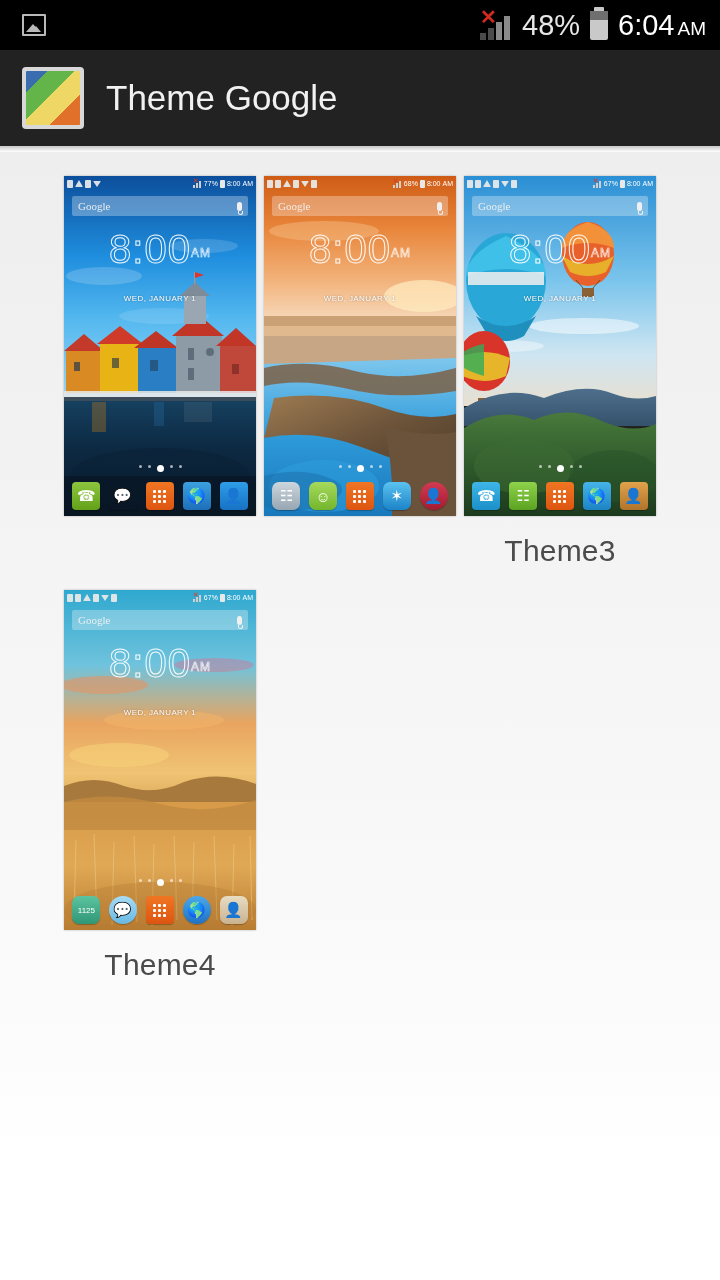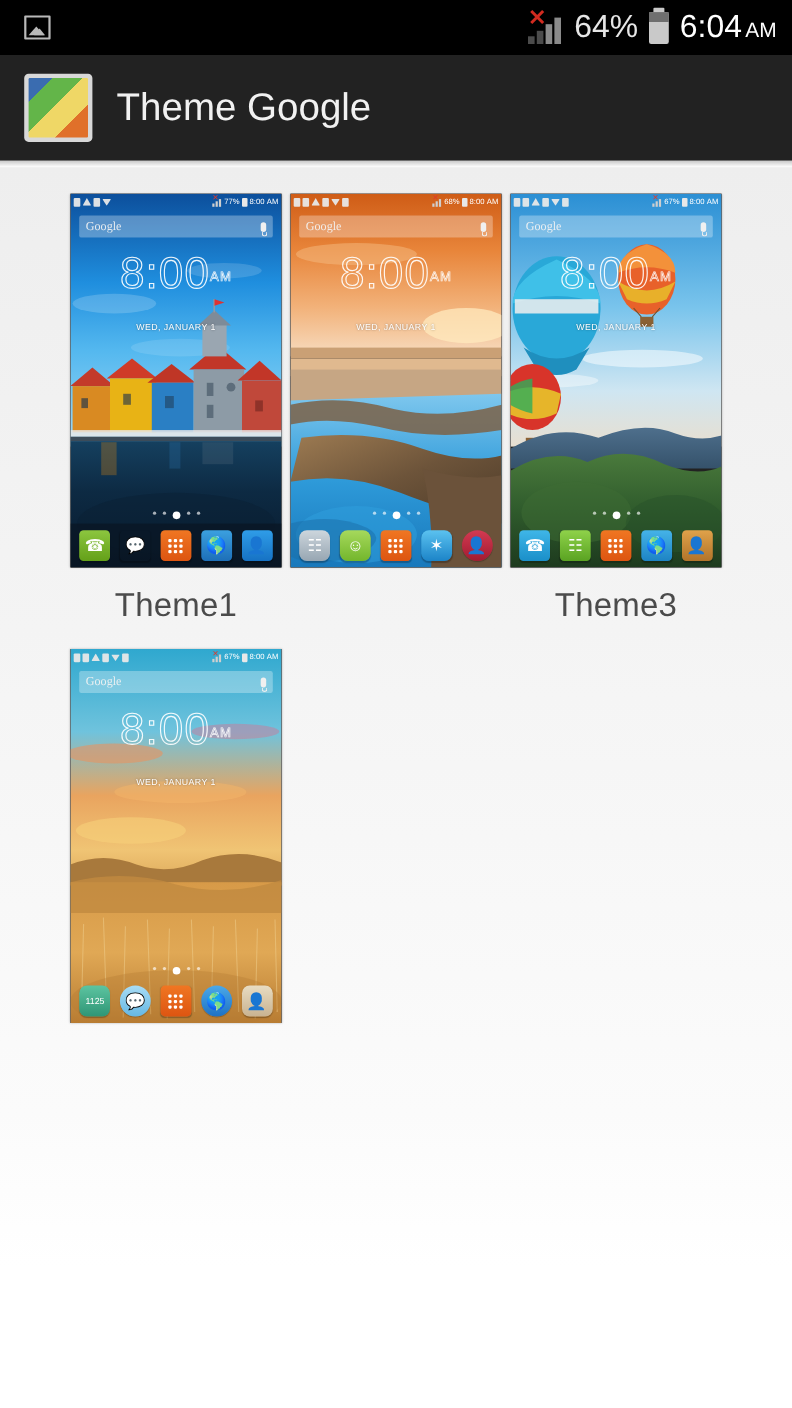--- a/index.html
+++ b/index.html
@@ -353,21 +353,21 @@
   <div class="sb-right">
     <span class="signal-wrap">
       <span class="signal">
           <i></i>
           <i></i>
           <i></i>
           <i></i>
         </span>
       <span class="signal-x">✕</span>
     </span>
-    <span class="batt-pct">64%</span>
+    <span class="batt-pct">48%</span>
     <span class="battery"></span>
     <span class="clock"><span>6:04</span><span class="ampm">AM</span></span>
   </div>
 </div>
 
 <div class="appbar">
   <div class="app-icon">
     <div class="app-icon-inner"></div>
   </div>
   <div class="app-title">Theme Google</div>
@@ -483,21 +483,20 @@
                 <span></span>
                 <span></span>
                 <span></span>
                 <span></span>
               </span>
             </span>
           <span class="dock-icon" style="background:linear-gradient(#3ba0e0,#1d6fb8)">🌎</span>
           <span class="dock-icon" style="background:linear-gradient(#2f9de8,#1672c4)">👤</span>
         </div>
       </div>
-      <div class="theme-label">Theme1</div>
     </div>
 
     <div class="theme-cell">
       <div class="thumb">
         <svg class="wallpaper" viewBox="0 0 192 340" preserveAspectRatio="none">
           <defs>
             <linearGradient id="t2sky" x1="0" y1="0" x2="0" y2="1">
               <stop offset="0" stop-color="#cf5c16"></stop>
                 <stop offset="0.35" stop-color="#e8853a"></stop>
               <stop offset="0.7" stop-color="#f2b27a"></stop>
@@ -801,16 +800,17 @@
                 <span></span>
                 <span></span>
                 <span></span>
                 <span></span>
               </span>
             </span>
           <span class="dock-icon round" style="background:linear-gradient(#4aa8e8,#1f72c4)">🌎</span>
           <span class="dock-icon soft" style="background:linear-gradient(#e8dcc2,#c9b391);color:#5a4a38">👤</span>
         </div>
       </div>
+      <div class="theme-label">Theme4</div>
     </div>
 
   </div>
 </div>
 
 </body></html>

